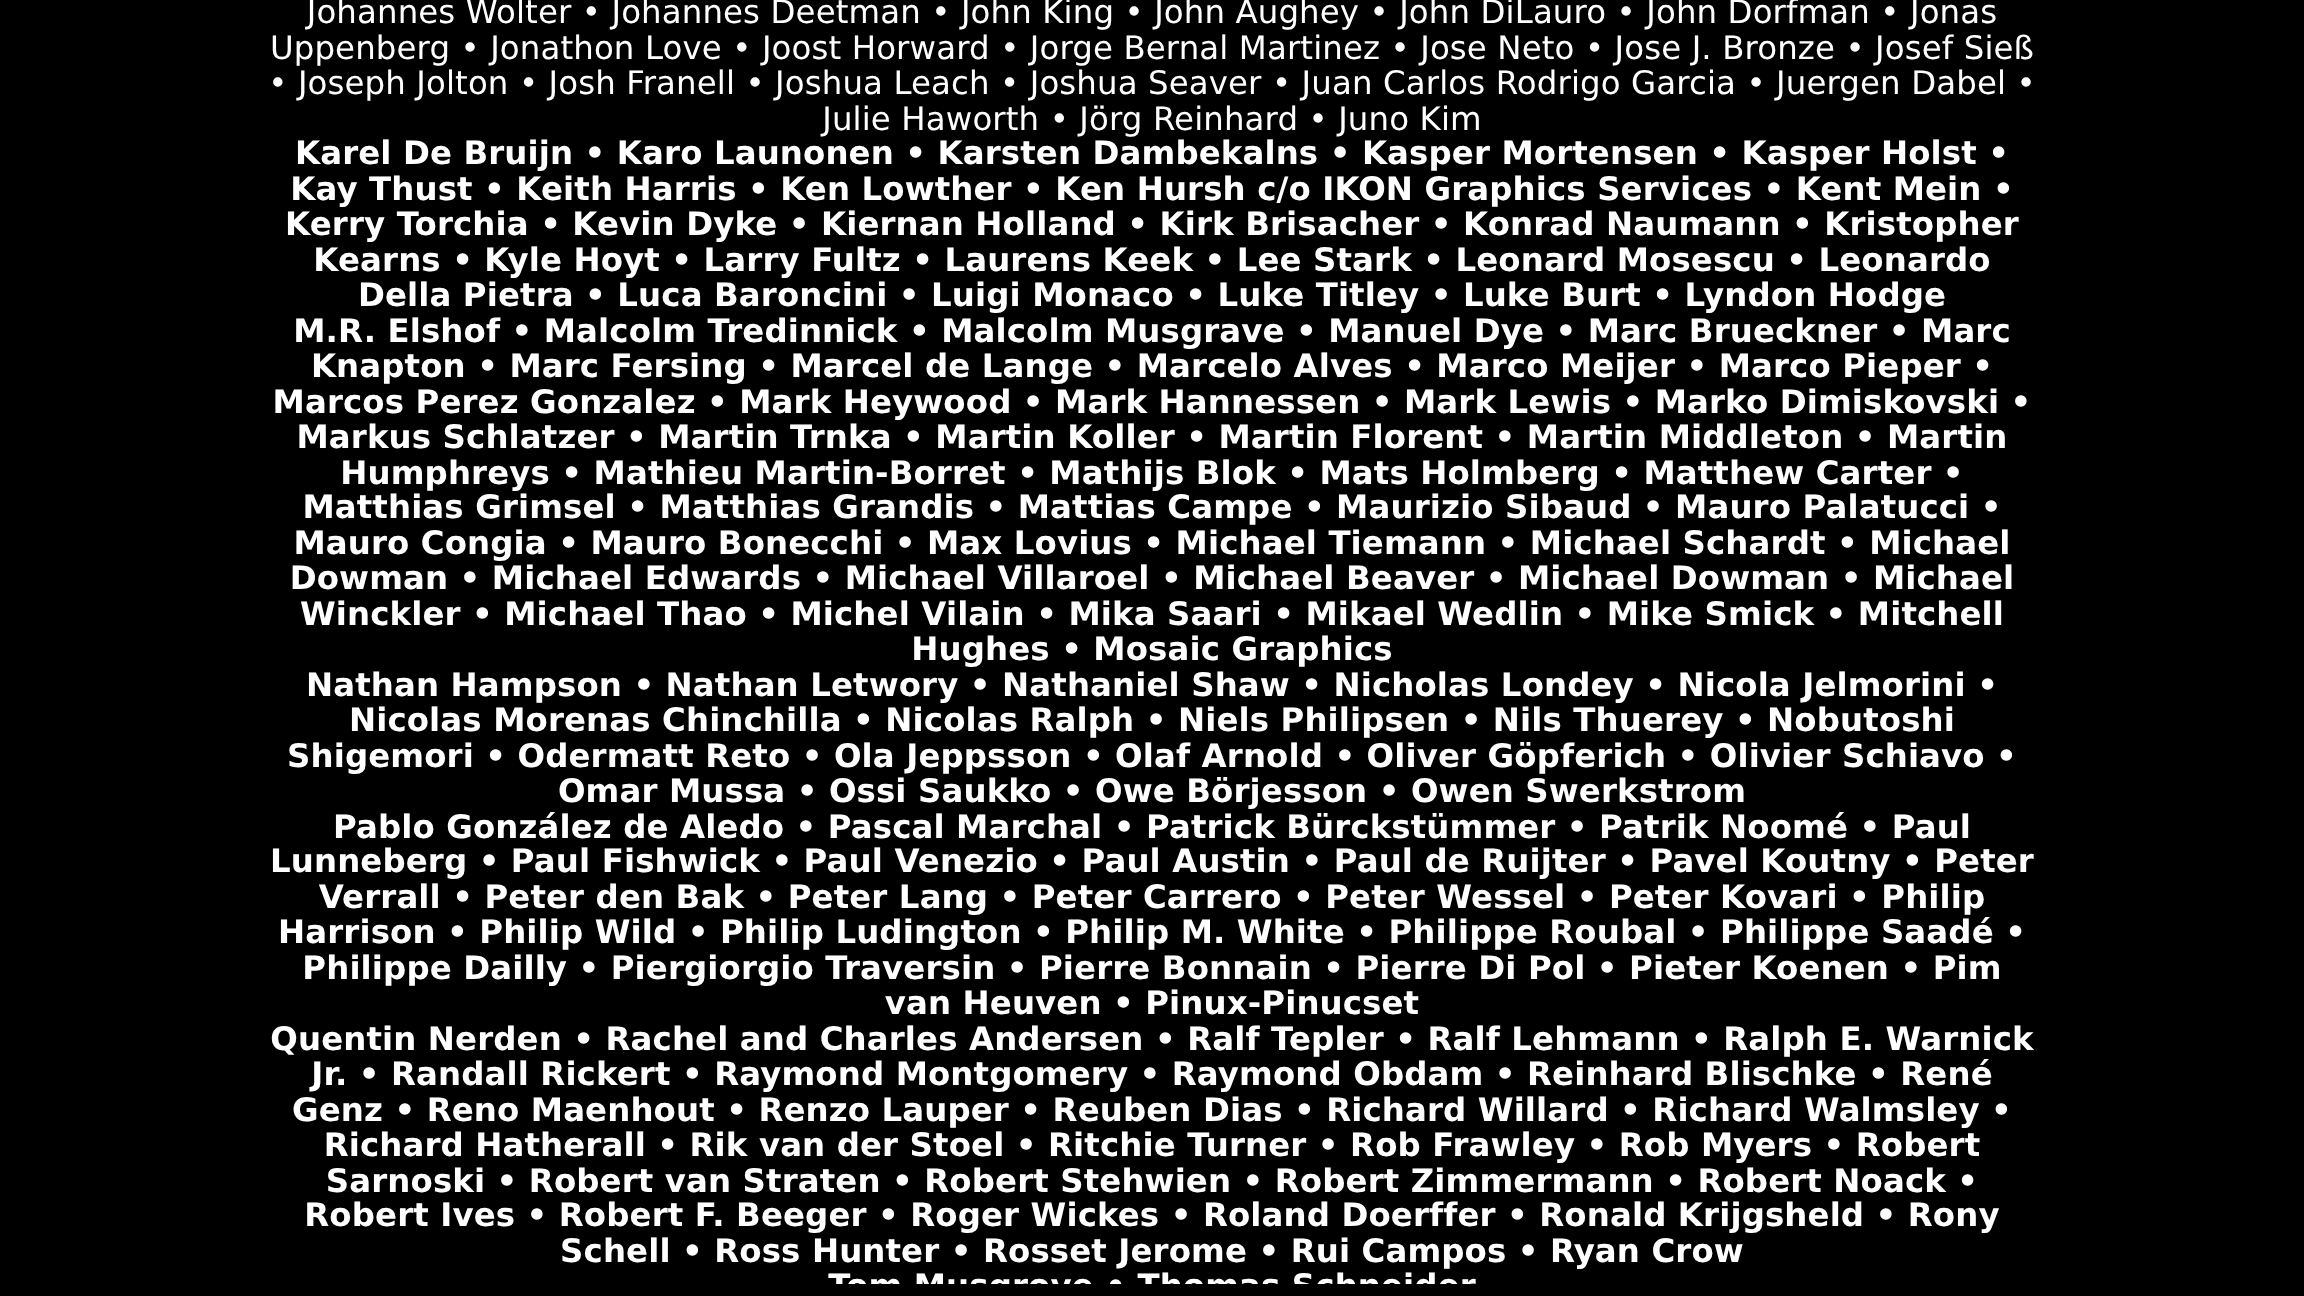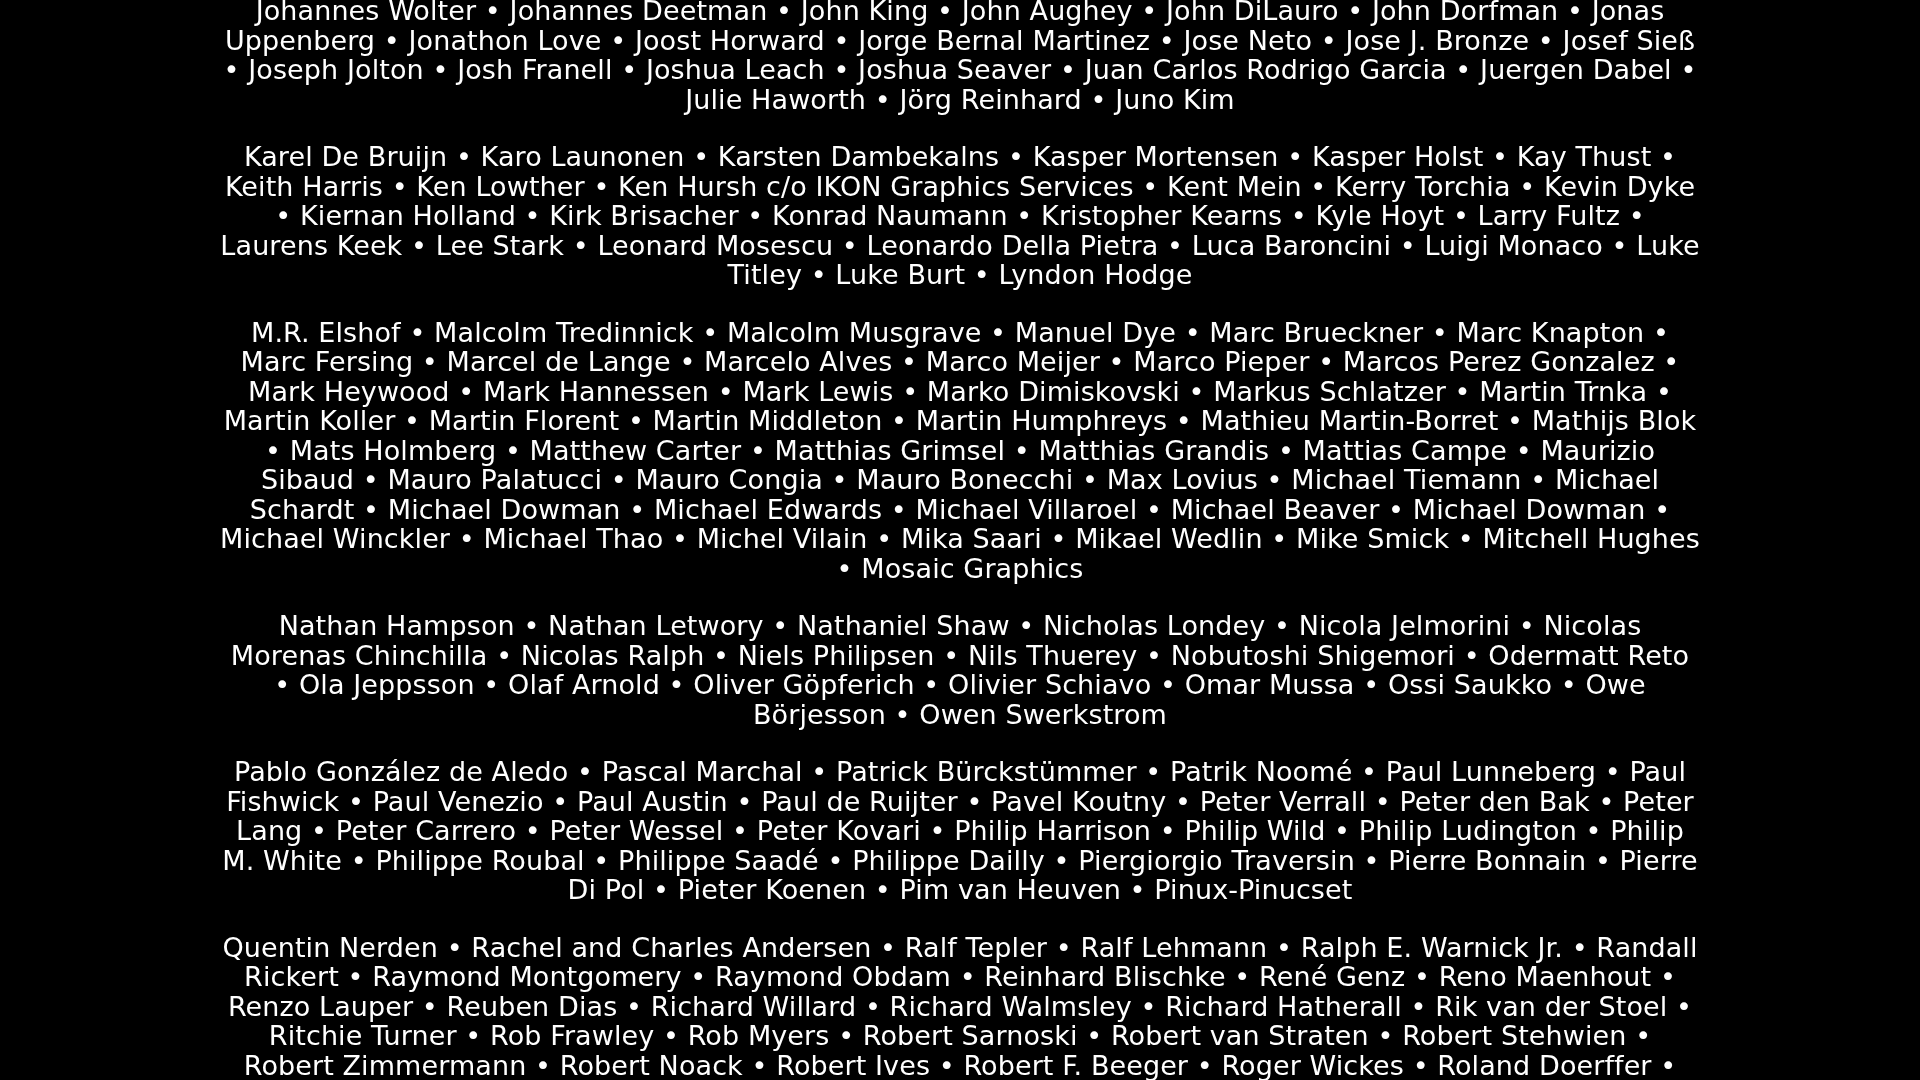--- a/index.html
+++ b/index.html
@@ -27,21 +27,21 @@
   .block {
     text-align: center;
     font-size: 27px;
     line-height: 29.5px;
     letter-spacing: 0.1px;
     color: #ffffff;
     margin: 0;
     padding: 0;
   }
   .block + .block {
-    margin-top: 28px;
+    font-weight: bold;
   }
   .first-block {
     margin-top: -4px;
   }
   .partial-bottom {
     overflow: hidden;
     height: 12px;
   }
 </style>
 </head>

